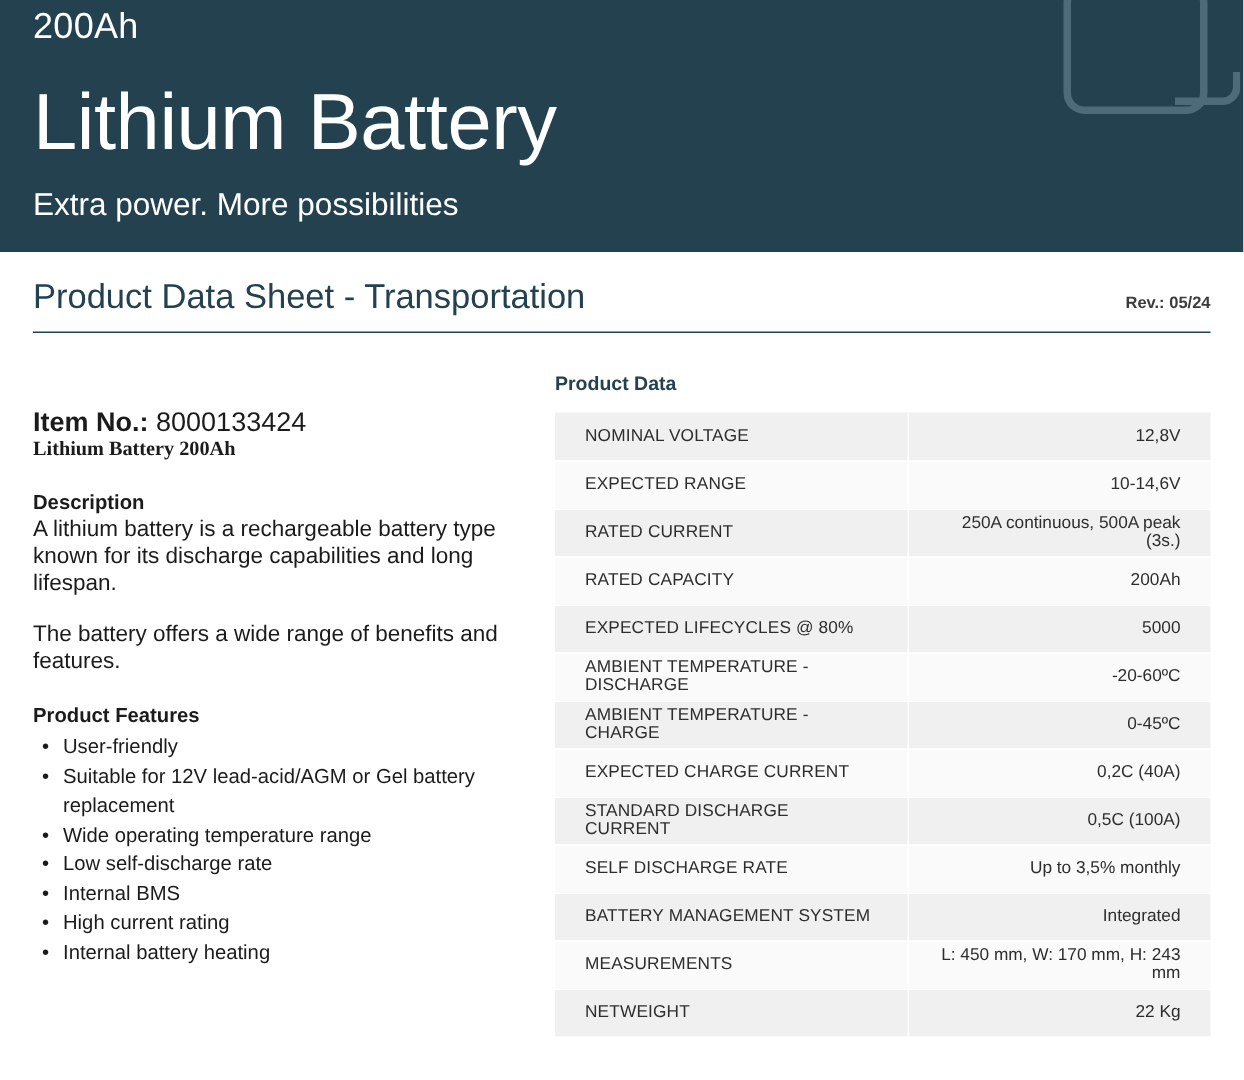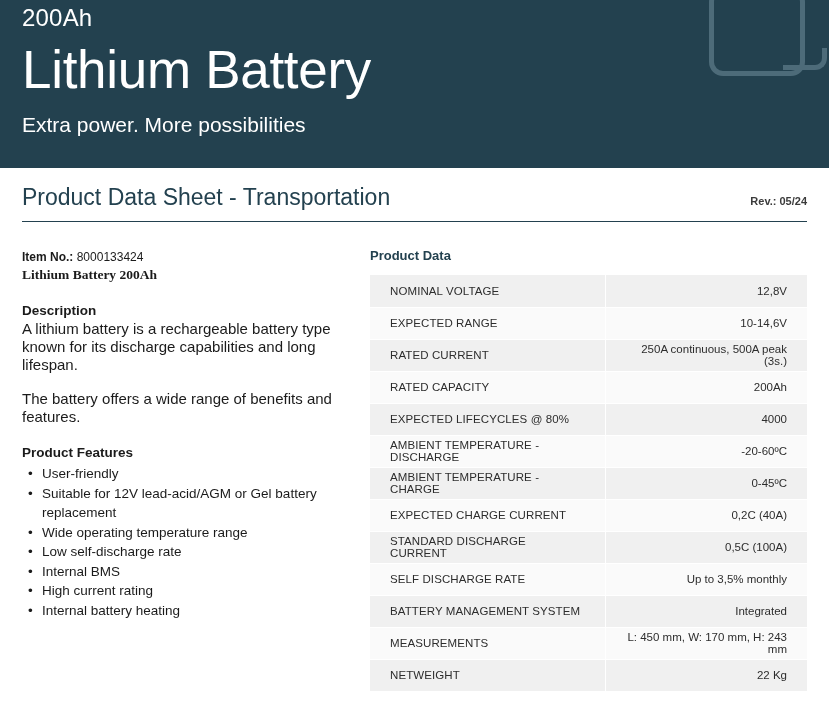--- a/index.html
+++ b/index.html
@@ -30,21 +30,21 @@
     font-size: 24px;
     line-height: 28px;
     padding-top: 4px;
     font-weight: 400;
     letter-spacing: 0.2px;
   }
   .header-title {
     font-size: 53px;
     line-height: 60px;
     font-weight: 400;
-    margin-top: 8px;
+    margin-top: 20px;
     letter-spacing: -0.3px;
   }
   .header-tagline {
     font-size: 21px;
     line-height: 26px;
     margin-top: 12px;
     font-weight: 400;
   }
   .battery-graphic {
     position: absolute;
@@ -115,22 +115,23 @@
     flex: 0 0 310px;
     font-size: 13.5px;
     line-height: 19px;
   }
   .right-col {
     flex: 1 1 auto;
     padding-left: 38px;
   }
 
   .item-line {
-    font-size: 12px;
-    line-height: 18px;
+    font-size: 18px;
+    line-height: 18px;
+    margin-top: 24px;
   }
   .item-line .lbl { font-weight: 700; }
   .item-sub {
     font-weight: 700;
     font-size: 13.5px;
     line-height: 18px;
     font-family: Liberation Serif, serif;
   }
 
   .sec-title {
@@ -263,21 +264,21 @@
         <tr class="odd">
           <td class="k">RATED CURRENT</td>
           <td class="v">250A continuous, 500A peak (3s.)</td>
         </tr>
         <tr class="even">
           <td class="k">RATED CAPACITY</td>
           <td class="v">200Ah</td>
         </tr>
         <tr class="odd">
           <td class="k">EXPECTED LIFECYCLES @ 80%</td>
-          <td class="v">4000</td>
+          <td class="v">5000</td>
         </tr>
         <tr class="even">
           <td class="k">AMBIENT TEMPERATURE - DISCHARGE</td>
           <td class="v">-20-60ºC</td>
         </tr>
         <tr class="odd">
           <td class="k">AMBIENT TEMPERATURE - CHARGE</td>
           <td class="v">0-45ºC</td>
         </tr>
         <tr class="even">

